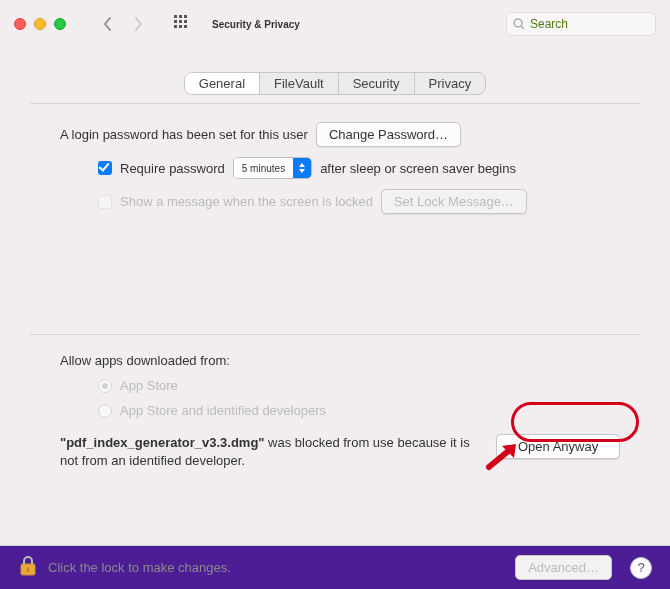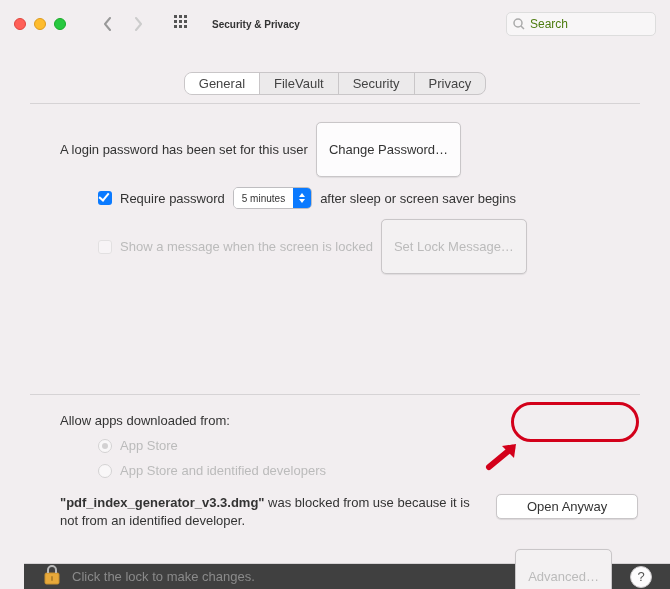--- a/index.html
+++ b/index.html
@@ -50,21 +50,21 @@
     padding: 3px 14px; font-size:13px; color:#444;
     border-right:1px solid #c9c6c8;
   }
   .seg-item:last-child{border-right:none;}
   .seg-item.active { background:#fff; }
   .hr { border-top:1px solid #d6d3d5; margin: 0 0 18px 0;}
   .row { display:flex; align-items:center; gap:8px; margin:10px 0 10px 30px; }
   .row.indent { margin-left: 68px; }
   .btn {
     background:#fdfcfd; border:1px solid #c9c6c8; border-radius:5px;
-    padding:19px 12px; font-size:13px; color:#333;
+    padding:4px 12px; font-size:13px; color:#333;
     box-shadow: 0 0.5px 1px rgba(0,0,0,0.08);
   }
   .btn.disabled { color:#bbb; background:#f3f1f2; }
   .checkbox { width:14px; height:14px; border-radius:3px; display:inline-block; vertical-align:middle; }
   .checkbox.checked { background:#0a7aff; position:relative;}
   .checkbox.checked::after{
     content:""; position:absolute; left:3px; top:0px; width:4px; height:8px;
     border:solid #fff; border-width:0 2px 2px 0; transform:rotate(40deg);
   }
   .checkbox.unchecked { background:#fff; border:1px solid #ccc; }
@@ -87,33 +87,33 @@
   .radio { width:14px; height:14px; border-radius:50%; border:1px solid #bbb; display:inline-block; position:relative; background:#fff;}
   .radio.selected::after{content:"";position:absolute;left:3px;top:3px;width:6px;height:6px;border-radius:50%;background:#bbb;}
   .radio.dim{opacity:0.55;}
   .blocked {
     margin: 16px 0 0 30px; display:flex; align-items:flex-start; gap:16px;
   }
   .blocked-text { font-size:13px; color:#333; max-width:420px; line-height:1.4;}
   .blocked-text .fname{font-weight:600;}
   .open-anyway {
     background:#fff; border:1px solid #c9c6c8; border-radius:5px;
-    padding:4px 30px; font-size:13px; color:#333; white-space:nowrap;
+    padding:4px 21px; font-size:13px; color:#333; white-space:nowrap;
     box-shadow:0 0.5px 1px rgba(0,0,0,0.1);
   }
   .highlight-ring {
     position:absolute; border:3px solid #d3001a; border-radius:20px; pointer-events:none;
   }
   .arrow {
     position:absolute; color:#d3001a; pointer-events:none;
   }
   .footer {
-    position:absolute; bottom:0; left:0; right:0; height:26px;
+    position:absolute; bottom:0; left:0; right:0; height:44px;
     display:flex; align-items:center; padding:0 18px; gap:10px;
-    border-top:1px solid #d6d3d5; background:#404040;margin-left:24px;
+    border-top:1px solid #d6d3d5; background:#4c1d95;
   }
   .footer .lock-text{ color:#8a8a8a; font-size:13px;}
   .footer .adv { margin-left:auto; }
   .help {
     width:22px;height:22px;border-radius:50%;border:1px solid #c9c6c8;background:#fdfcfd;
     display:flex;align-items:center;justify-content:center;font-size:13px;color:#555;margin-left:8px;
   }
 </style>
 </head>
 <body>

